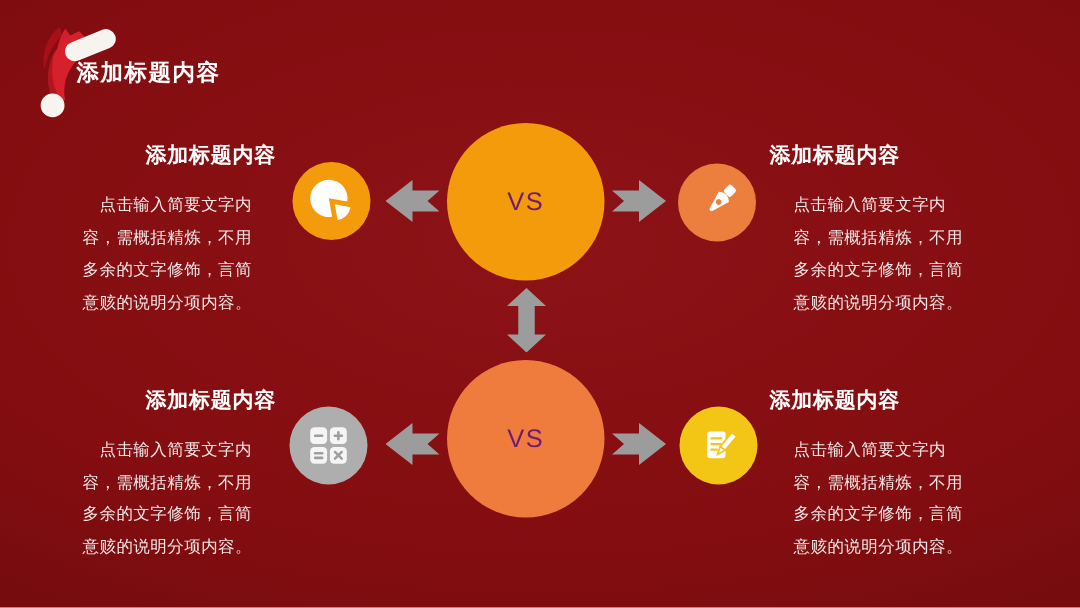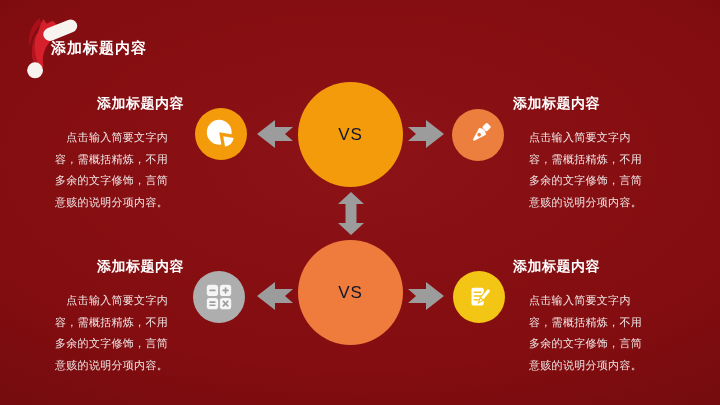--- a/index.html
+++ b/index.html
@@ -23,21 +23,21 @@
   .tb.tr{left:513px;top:95px;text-align:left;}
   .tb.bl{left:31px;top:258px;text-align:right;}
   .tb.br{left:513px;top:258px;text-align:left;}
   
   .big-circle{
     position:absolute;width:105px;height:105px;border-radius:50%;
     display:flex;align-items:center;justify-content:center;
   }
   .big-circle.top{left:298px;top:82px;background:#f49b0c;}
   .big-circle.bottom{left:298px;top:240px;background:#ef7c3d;}
-  .vs{color:#0f172a;font-size:17px;letter-spacing:1px;font-weight:400;}
+  .vs{color:#701a75;font-size:17px;letter-spacing:1px;font-weight:400;}
   .icon-circle{
     position:absolute;width:52px;height:52px;border-radius:50%;
     display:flex;align-items:center;justify-content:center;
   }
   .ic-pie{left:195px;top:108px;background:#f49b0c;}
   .ic-pen{left:452px;top:109px;background:#ed7f3e;}
   .ic-calc{left:193px;top:271px;background:#aeaeae;}
   .ic-note{left:453px;top:271px;background:#f3c514;}
   
   .arrow{position:absolute;}

